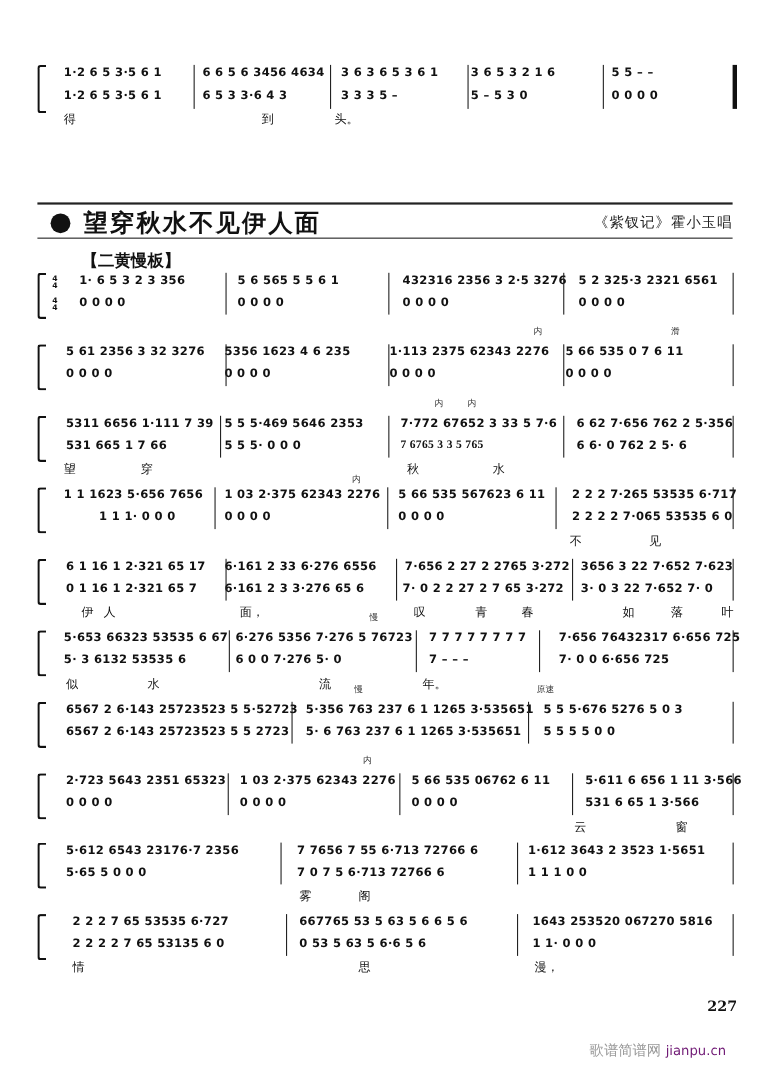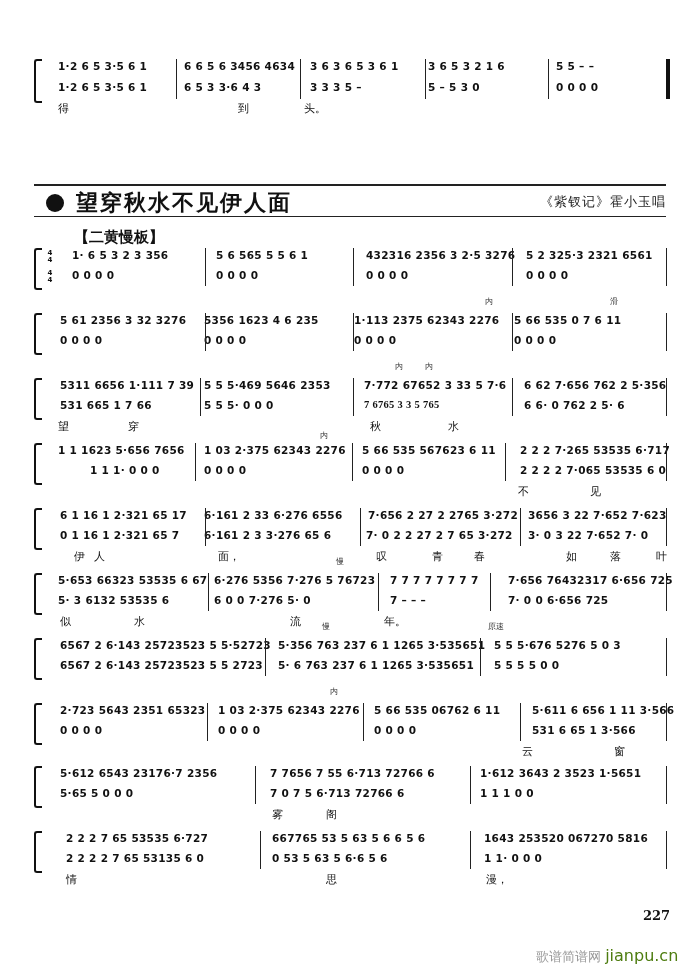--- a/index.html
+++ b/index.html
@@ -19,21 +19,21 @@
   .title-dot { position:absolute; left:46px; top:194px; width:18px; height:18px; border-radius:50%; background:#111; }
   .title { position:absolute; left:76px; top:188px; font-size:22px; font-weight:bold;
            font-family:"DejaVu Serif","Liberation Serif",serif; letter-spacing:2px; }
   .source { position:absolute; right:24px; top:193px; font-size:13px;
             font-family:"DejaVu Serif","Liberation Serif",serif; letter-spacing:1px; color:#222; }
   .tempo { position:absolute; left:46px; top:228px; font-size:15px; font-weight:bold;margin-left:28px; }
   .pageno { position:absolute; left:643px; top:908px; font-size:13px; font-weight:bold;
             font-family:"DejaVu Serif",serif; }
   .watermark { position:absolute; left:536px; top:946px; font-size:13px; color:#999;
                font-family:"DejaVu Serif",serif; }
-  .watermark .url { color:#4d7c0f; font-family:"DejaVu Sans",sans-serif; font-size:16px; }
+  .watermark .url { color:#701a75; font-family:"DejaVu Sans",sans-serif; font-size:12px; }
   .timesig { position:absolute; font-size:7px; line-height:7px; font-weight:bold; text-align:center; width:8px; }
 </style>
 </head>
 <body>
 
 <div class="system" style="top:56px;height:60px;">
   <div class="brace" style="top:3px;height:40px;"></div>
   <div class="row" style="top:4px;">
     <span class="meas" style="left:14px;">1·2 6 5 3·5 6 1</span>
     <span class="meas" style="left:140px;">6 6 5 6 3456 4634</span>

